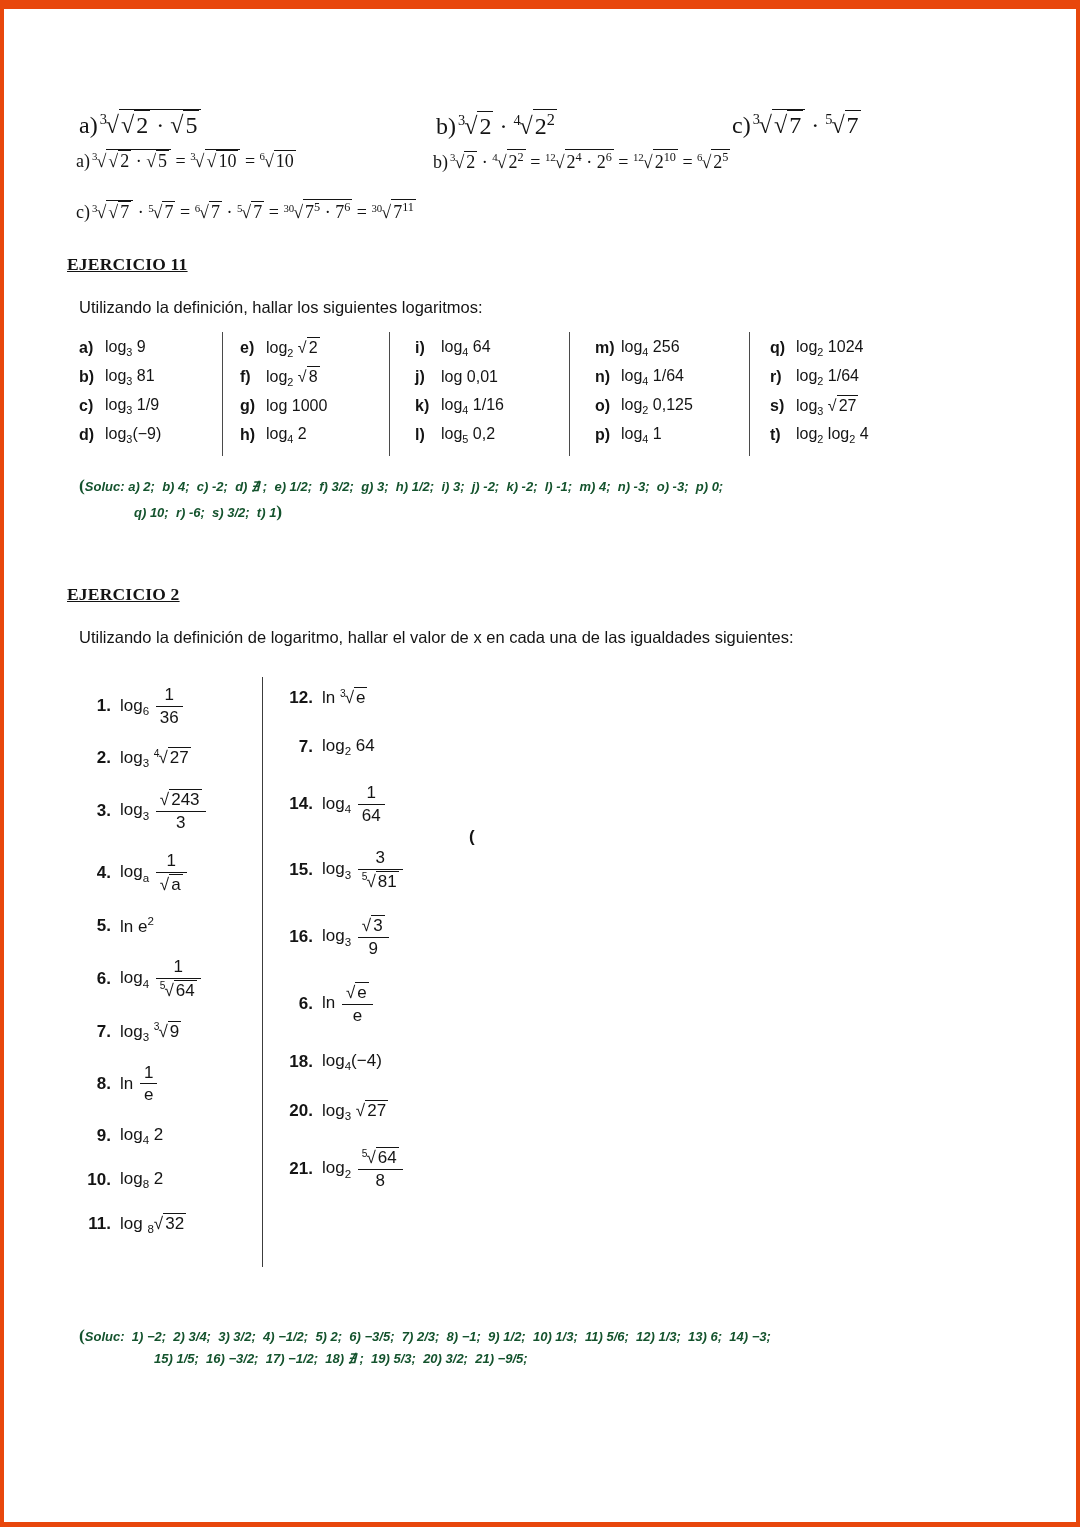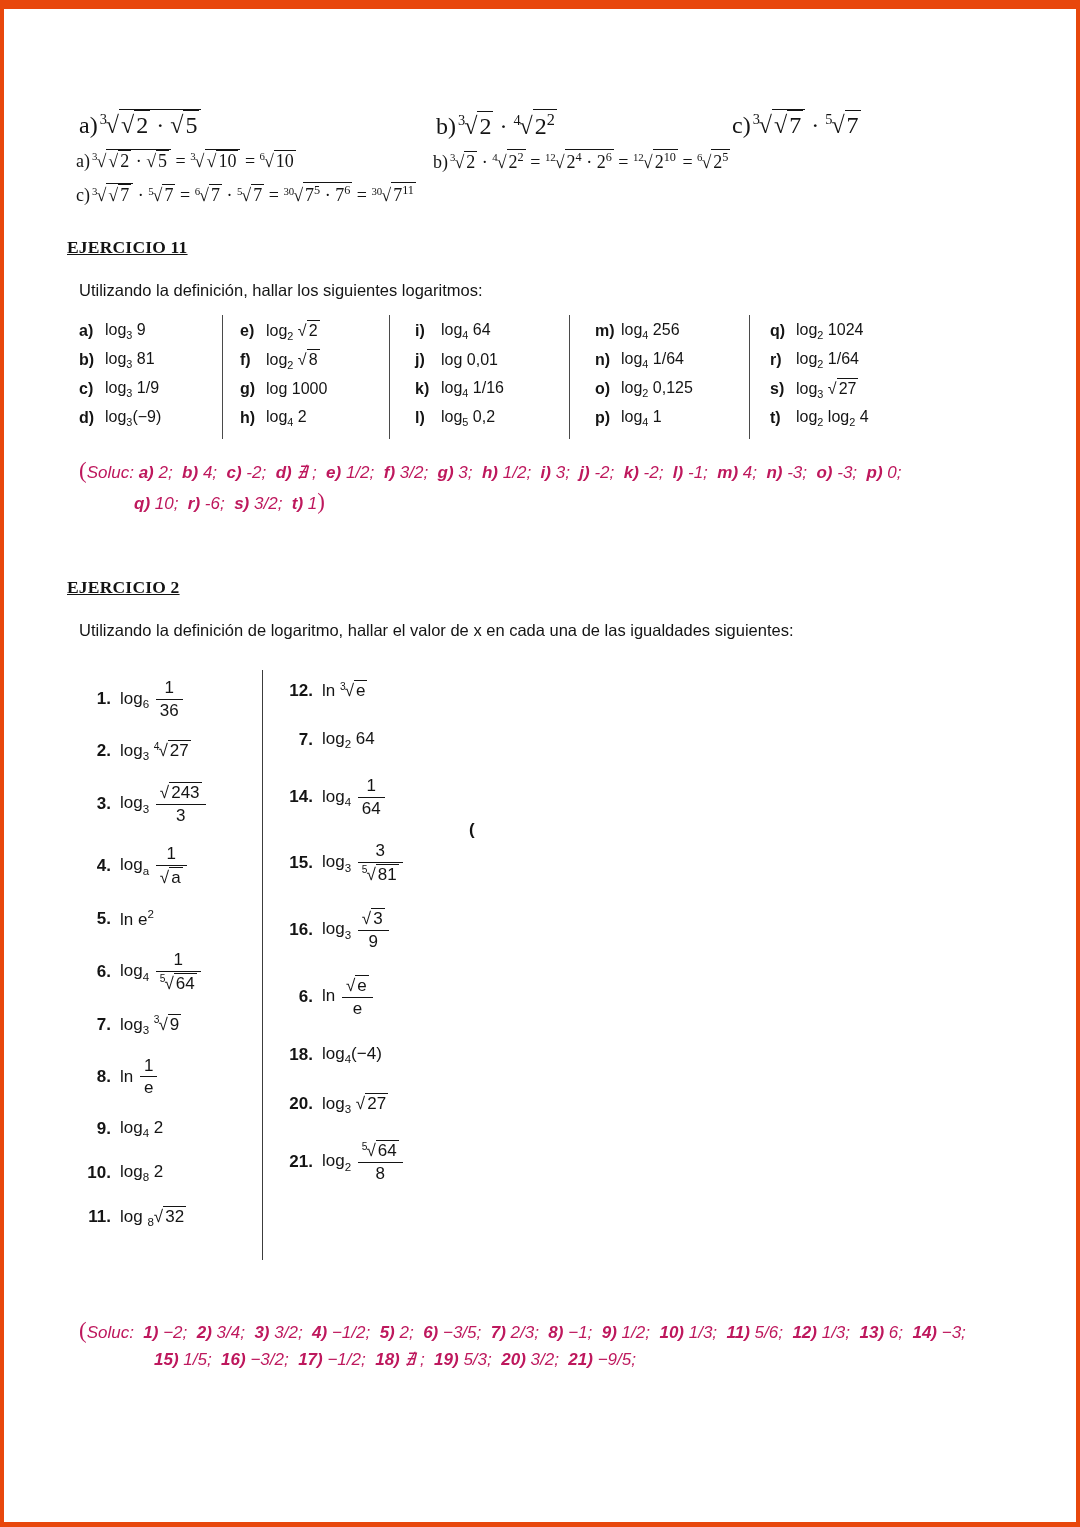--- a/index.html
+++ b/index.html
@@ -19,38 +19,38 @@
   .vin { display: inline-block; border-top: 1.3px solid currentColor; padding: 0 2px; line-height: 1.2; }
   .fr { display: inline-flex; flex-direction: column; text-align: center; vertical-align: middle; line-height: 1.15; margin: 0 2px; }
   .fr .n { padding: 0 4px 1px; border-bottom: 1.3px solid currentColor; }
   .fr .d { padding: 1px 4px 0; }
 
   .top-row { display: grid; grid-template-columns: 357px 296px 1fr; margin-left: 12px; font-size: 24px; font-family: Liberation Serif, serif; }
   .texpr { white-space: nowrap; }
   .tlbl { margin-right: 2px; }
 
   .sol-label { margin: 30px 0 0 9px; font-style: italic; font-size: 17px; }
-  .sol-grid { display: grid; grid-template-columns: 357px 1fr; margin: 8px 0 8px 9px; row-gap: 9px; font-size: 18px; }
+  .sol-grid { display: grid; grid-template-columns: 357px 1fr; margin: 8px 0 8px 9px; row-gap: 26px; font-size: 18px; }
 
   .ej-title { font-family: "Liberation Serif", serif; font-weight: bold; font-size: 17.5px;
               text-decoration: underline; margin: 30px 0 0 0; letter-spacing: 0.2px; }
   .intro { font-size: 16.5px; margin: 23px 0 0 12px; }
 
   .t11 { display: flex; margin: 15px 0 0 12px; }
   .t11 .col { padding: 2px 0 6px 0; }
   .t11 .col + .col { border-left: 1px solid #4a4a4a; }
   .t11 .c1 { width: 143px; }
   .t11 .c2 { width: 167px; padding-left: 17px; }
   .t11 .c3 { width: 180px; padding-left: 25px; }
   .t11 .c4 { width: 180px; padding-left: 25px; }
   .t11 .c5 { width: 190px; padding-left: 20px; }
   .t11 .item { height: 29px; display: flex; align-items: center; gap: 6px; font-size: 16px; white-space: nowrap; }
   .t11 .ilbl { font-weight: bold; min-width: 20px; }
 
-  .soluc { font-style: italic; font-size: 17px; margin: 19px 0 0 12px; color: #be185d; white-space: nowrap; }
+  .soluc { font-style: italic; font-size: 13px; margin: 19px 0 0 12px; color: #14532d; white-space: nowrap; font-weight: bold; }
   .soluc .bp { font-family: "Liberation Serif", serif; font-size: 1.35em; font-style: normal; }
   .indent2 { margin: 5px 0 0 67px; }
   .ej12-title { margin-top: 62px; }
 
   .t12 { display: flex; margin: 30px 0 0 12px; position: relative; }
   .t12 .lcol { width: 184px; border-right: 1.2px solid #3c3c3c; padding: 8px 6px 12px 0; }
   .t12 .rcol { width: 320px; padding: 8px 0 0 18px; }
   .eitem { display: flex; align-items: center; gap: 9px; margin-bottom: 18px; font-size: 17px; min-height: 26px; white-space: nowrap; }
   .eitem .num { font-weight: bold; width: 32px; text-align: right; flex: none; }
   .rcol .eitem { margin-bottom: 23px; }

